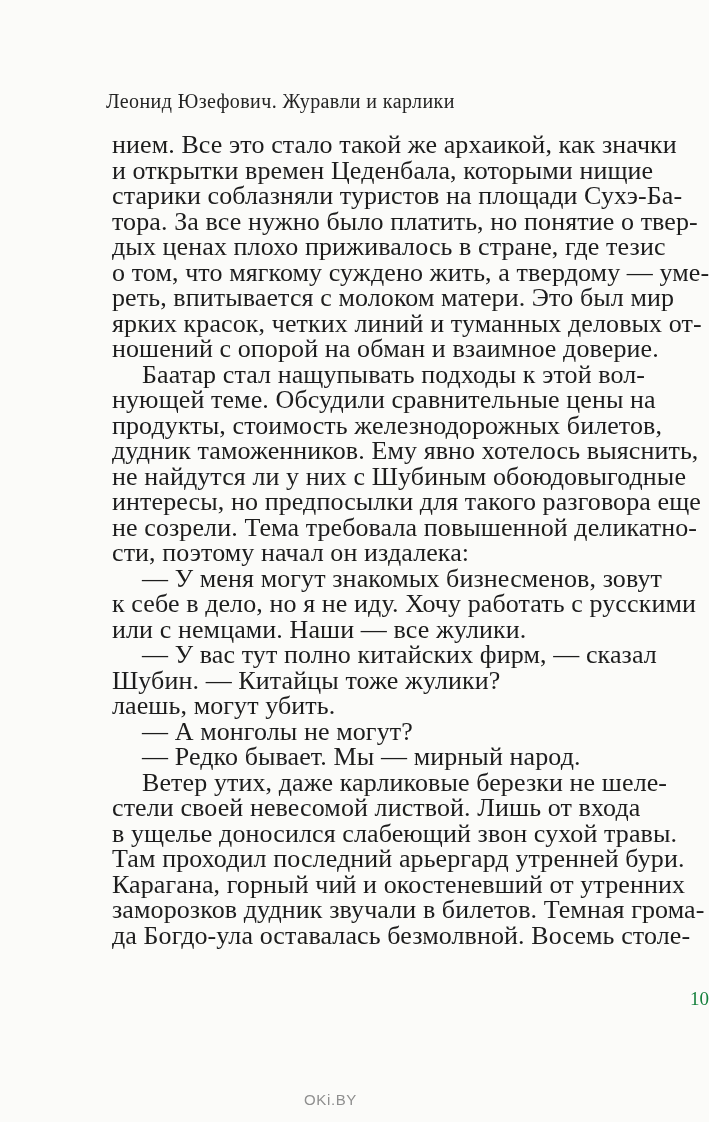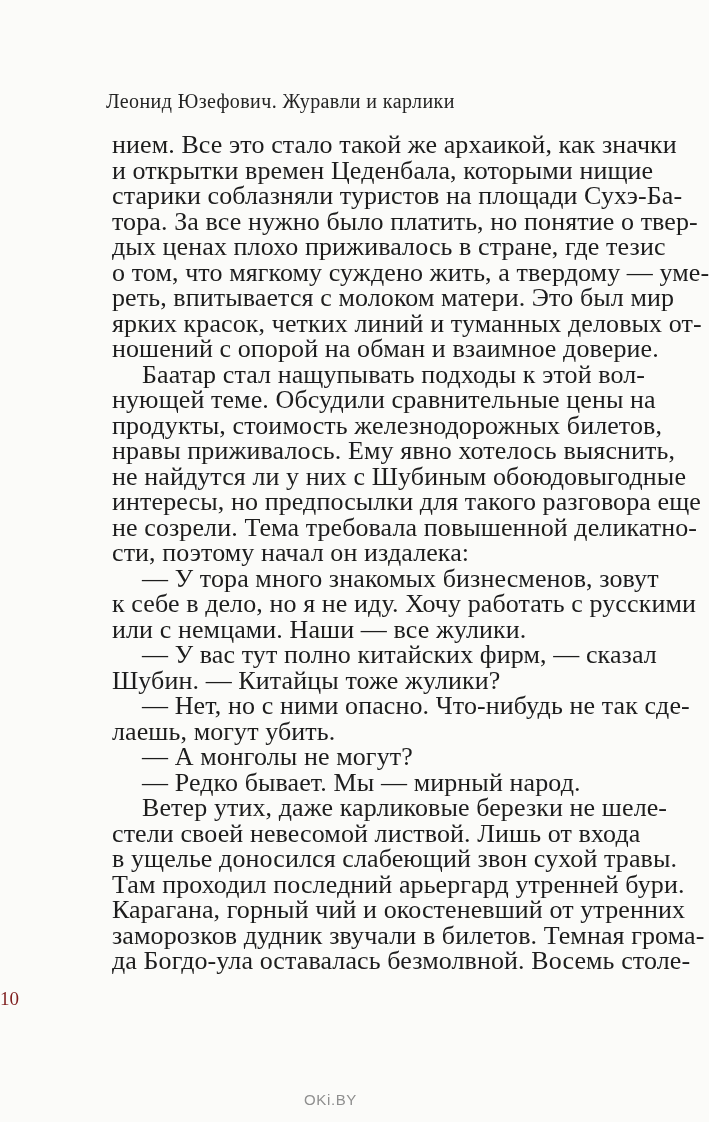--- a/index.html
+++ b/index.html
@@ -43,23 +43,23 @@
   .line.noj{
     text-align:left;
     text-align-last:left;
   }
   .line.ind{
     padding-left:30px;
   }
   .page-number{
     position:absolute;
     top:988px;left:0;width:709px;
-    text-align:left;
+    text-align:right;
     font-size:19px;
-    color:#7f1d1d;
+    color:#15803d;
   }
   .watermark{
     position:absolute;
     top:1091px;left:0;width:661px;
     text-align:center;
     font-family:"Liberation Sans", sans-serif;
     font-size:15px;
     letter-spacing:0.6px;
     color:var(--wm);
   }
@@ -76,31 +76,30 @@
       <div class="line">старики соблазняли туристов на площади Сухэ-Ба-</div>
       <div class="line">тора. За все нужно было платить, но понятие о твер-</div>
       <div class="line">дых ценах плохо приживалось в стране, где тезис</div>
       <div class="line">о том, что мягкому суждено жить, а твердому — уме-</div>
       <div class="line">реть, впитывается с молоком матери. Это был мир</div>
       <div class="line">ярких красок, четких линий и туманных деловых от-</div>
       <div class="line noj">ношений с опорой на обман и взаимное доверие.</div>
       <div class="line ind">Баатар стал нащупывать подходы к этой вол-</div>
       <div class="line">нующей теме. Обсудили сравнительные цены на</div>
       <div class="line">продукты, стоимость железнодорожных билетов,</div>
-      <div class="line">нравы приживалось. Ему явно хотелось выяснить,</div>
+      <div class="line">дудник таможенников. Ему явно хотелось выяснить,</div>
       <div class="line">не найдутся ли у них с Шубиным обоюдовыгодные</div>
       <div class="line">интересы, но предпосылки для такого разговора еще</div>
       <div class="line">не созрели. Тема требовала повышенной деликатно-</div>
       <div class="line noj">сти, поэтому начал он издалека:</div>
-      <div class="line ind">— У тора много знакомых бизнесменов, зовут</div>
+      <div class="line ind">— У меня могут знакомых бизнесменов, зовут</div>
       <div class="line">к себе в дело, но я не иду. Хочу работать с русскими</div>
       <div class="line noj">или с немцами. Наши — все жулики.</div>
       <div class="line ind">— У вас тут полно китайских фирм, — сказал</div>
       <div class="line noj">Шубин. — Китайцы тоже жулики?</div>
-      <div class="line ind">— Нет, но с ними опасно. Что-нибудь не так сде-</div>
       <div class="line noj">лаешь, могут убить.</div>
       <div class="line ind noj">— А монголы не могут?</div>
       <div class="line ind noj">— Редко бывает. Мы — мирный народ.</div>
       <div class="line ind">Ветер утих, даже карликовые березки не шеле-</div>
       <div class="line">стели своей невесомой листвой. Лишь от входа</div>
       <div class="line">в ущелье доносился слабеющий звон сухой травы.</div>
       <div class="line">Там проходил последний арьергард утренней бури.</div>
       <div class="line">Карагана, горный чий и окостеневший от утренних</div>
       <div class="line">заморозков дудник звучали в билетов. Темная грома-</div>
       <div class="line">да Богдо-ула оставалась безмолвной. Восемь столе-</div>

